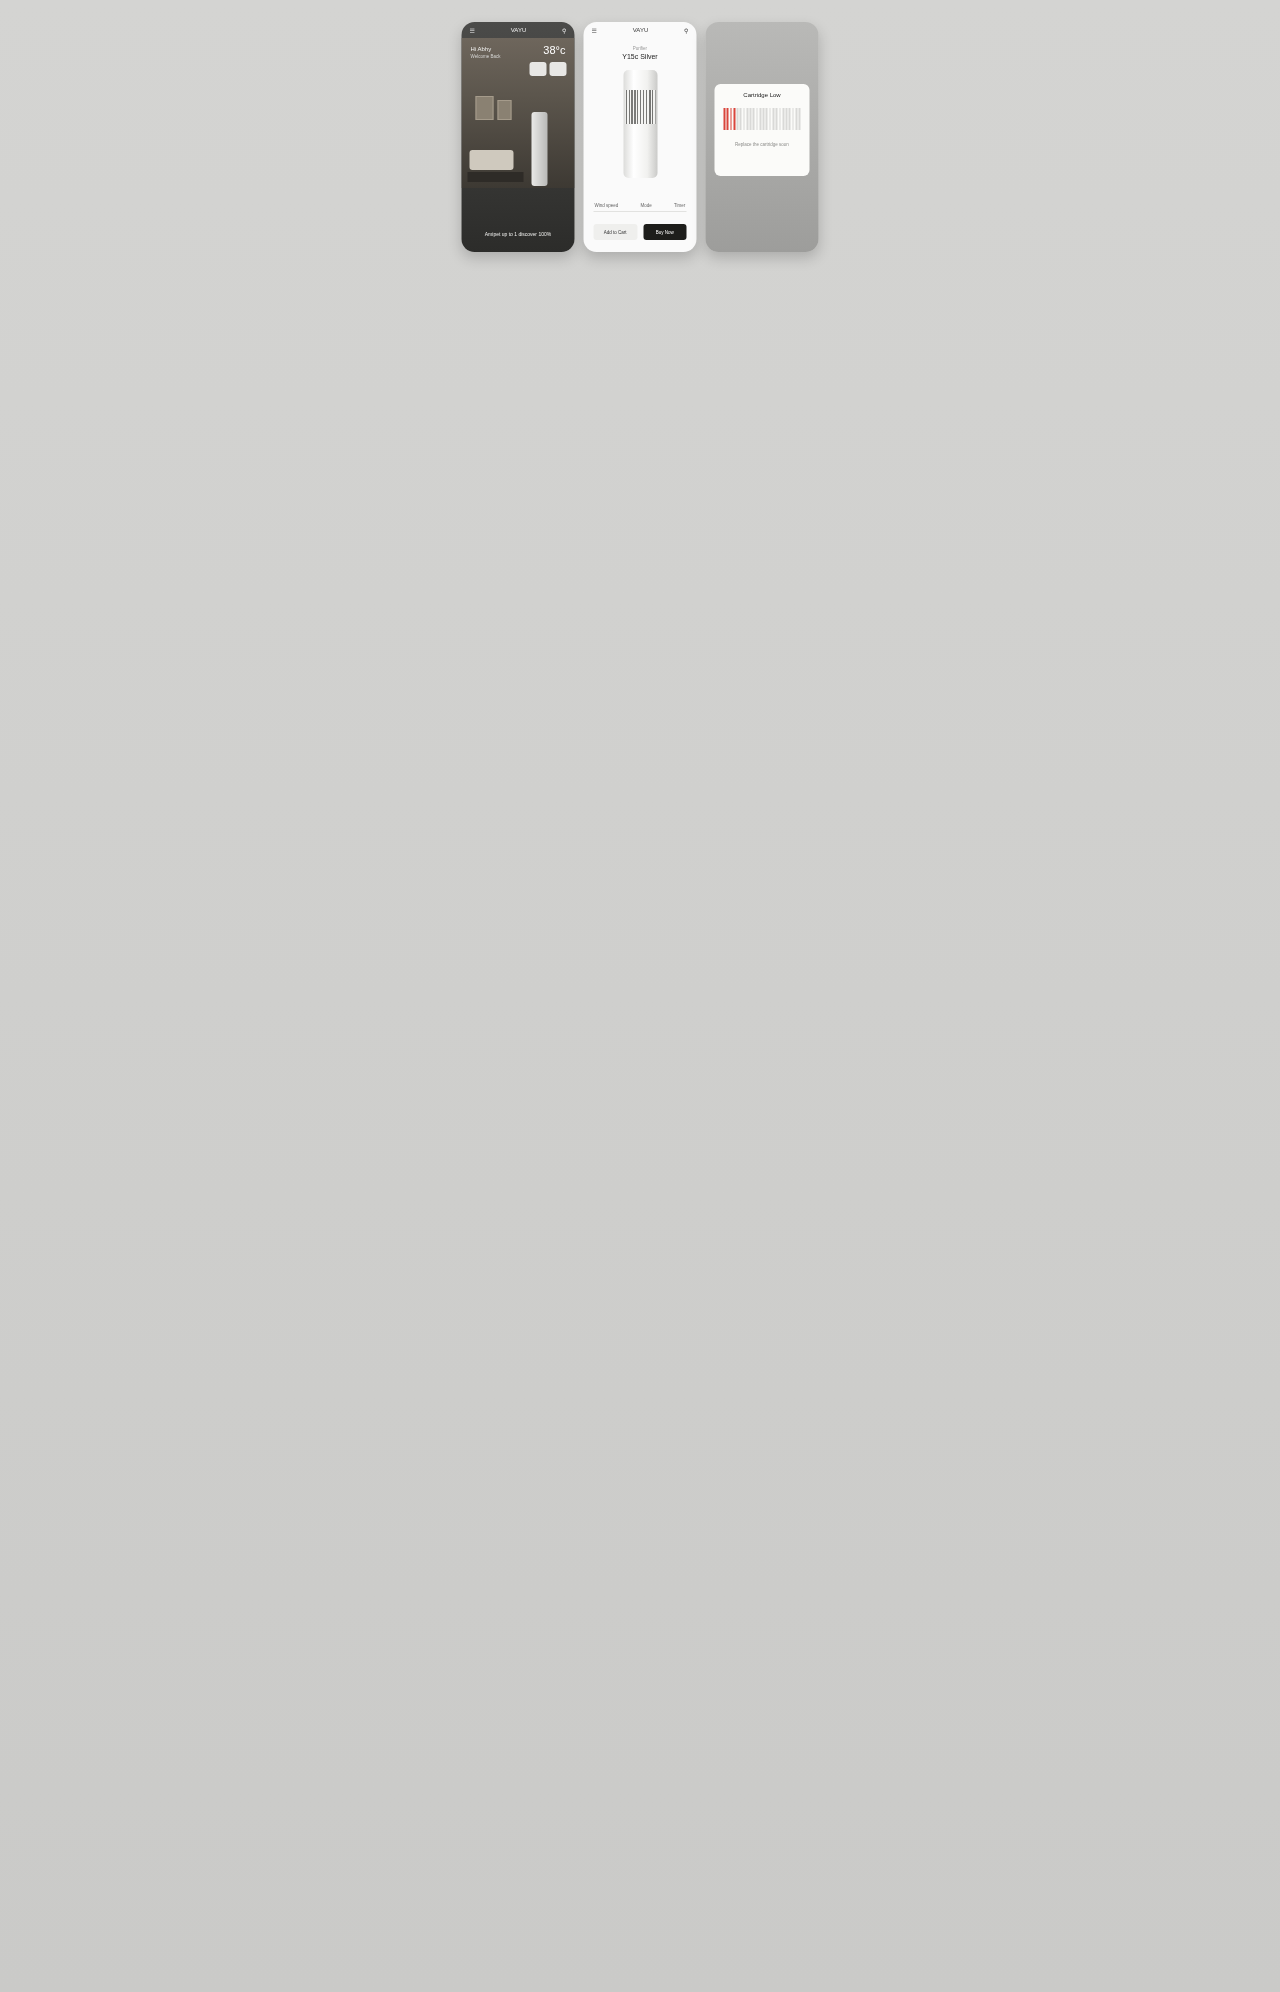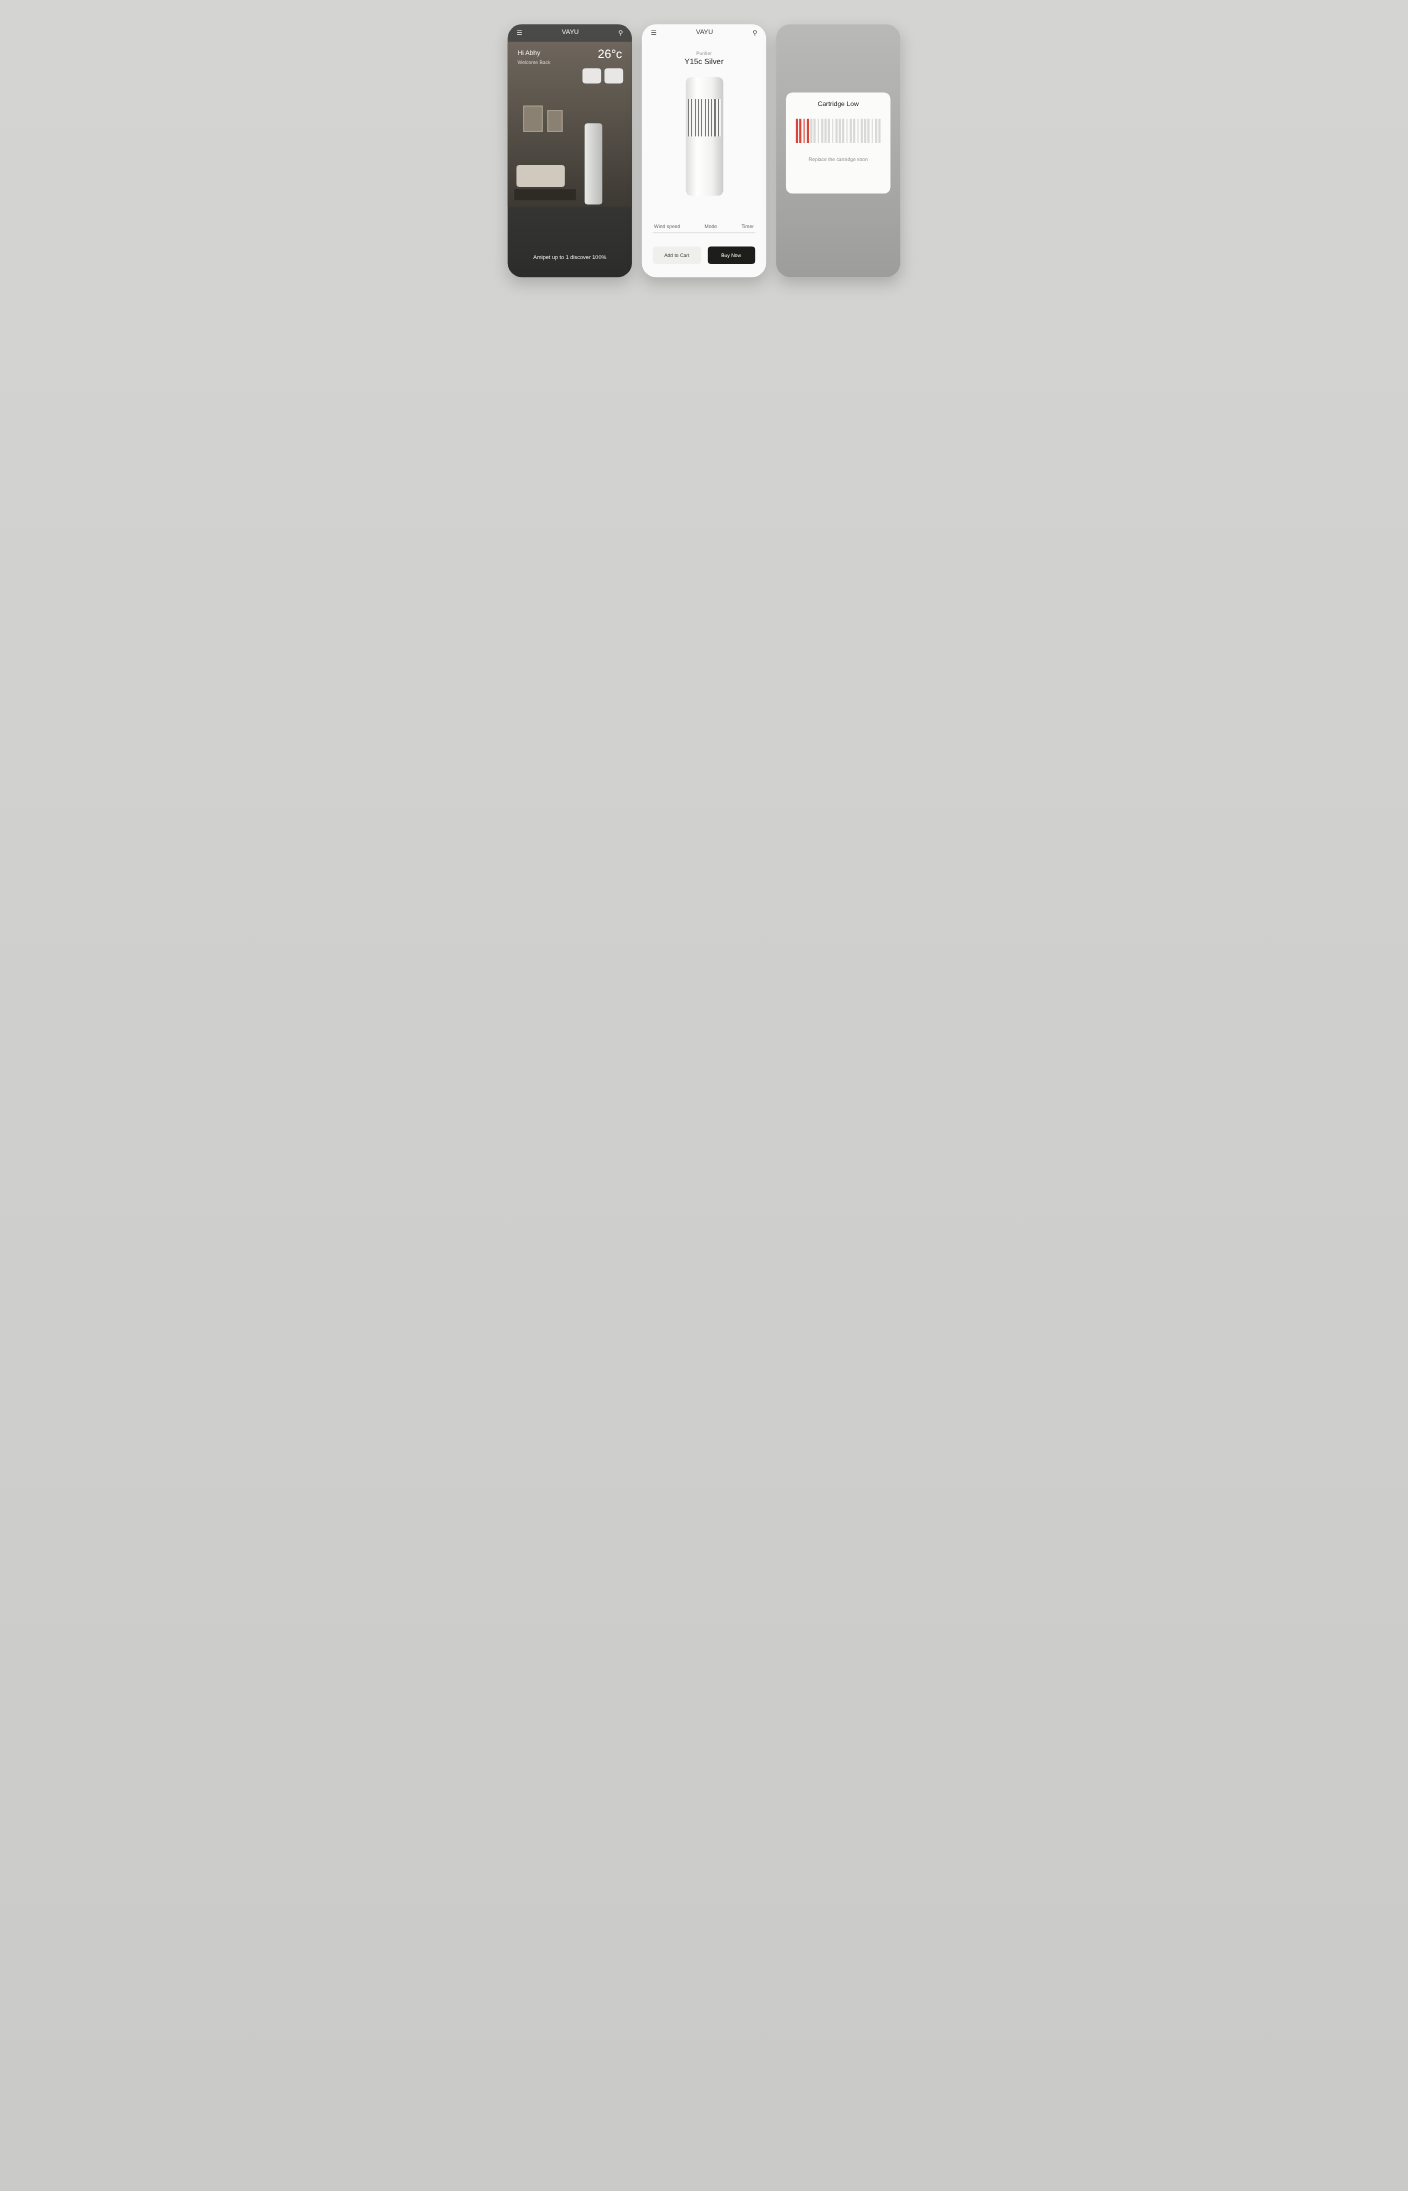--- a/index.html
+++ b/index.html
@@ -489,21 +489,21 @@
               <div class="frm f1"></div>
               <div class="frm f2"></div>
               <div class="sofa"></div>
               <div class="tbl"></div>
               <div class="dev"></div>
             </div>
             <div class="hi">
               <span>Hi Abhy</span>
               <small>Welcome Back</small>
             </div>
-            <div class="temp">26°c</div>
+            <div class="temp">38°c</div>
             <div class="chips">
               <div class="chip"></div>
               <div class="chip"></div>
             </div>
             <div class="cta">Amipet up to 1 discover 100%</div>
           </div>
 
           <div class="phone p2">
             <div class="ph-bar">
               <span class="mini">☰</span>

